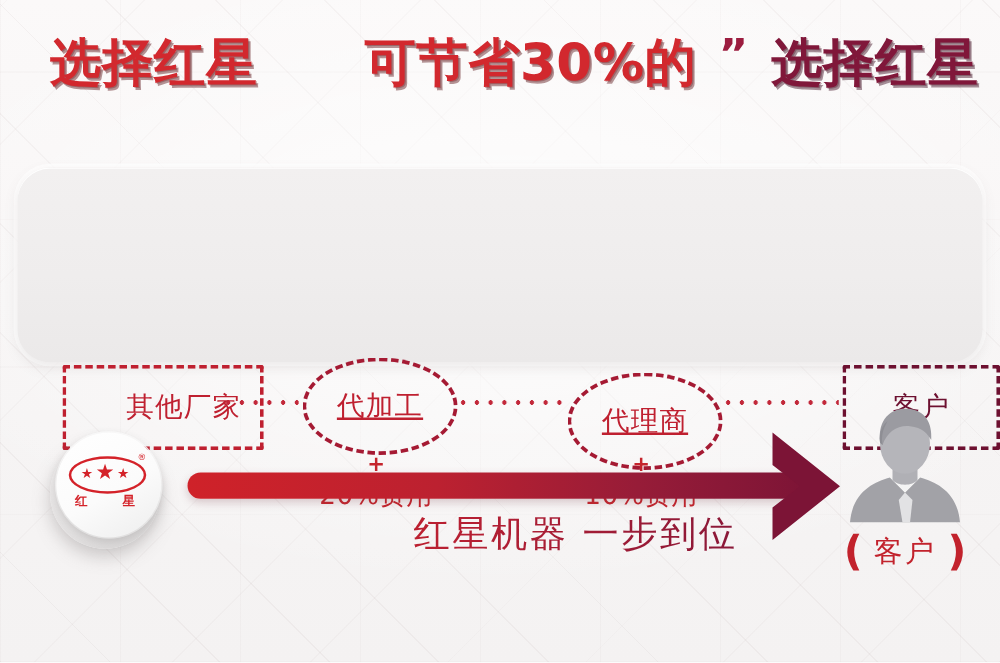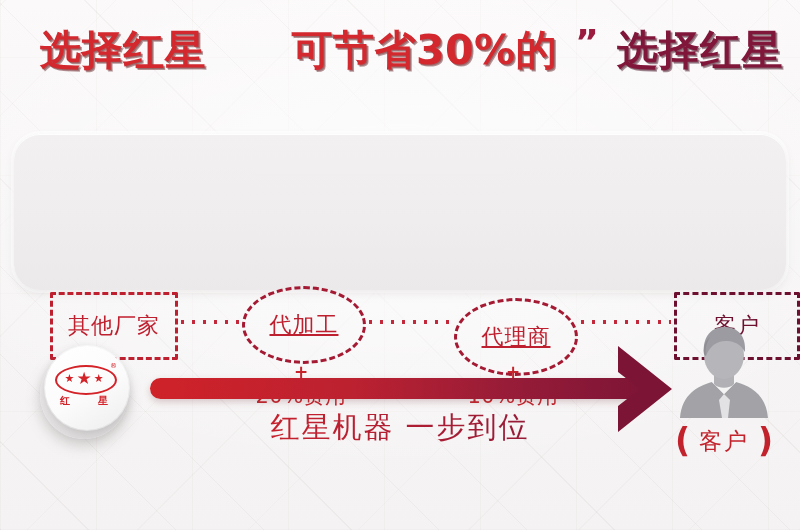--- a/index.html
+++ b/index.html
@@ -100,21 +100,21 @@
     border: 3px dashed #a51a33;
     border-radius: 50% / 50%;
     text-decoration: underline;
   }
   .node-dark {
     border-color: #6d1030;
     color: #6d1030;
   }
 
   
-  #node-factory  { left: 36px;  top: 158px; width: 122px; height: 62px; }
+  #node-factory  { left: 36px;  top: 158px; width: 122px; height: 62px; padding-left: 33px; }
   #node-oem      { left: 228px; top: 152px; width: 118px; height: 72px; }
   #node-agent    { left: 440px; top: 164px; width: 118px; height: 72px; }
   #node-customer { left: 660px; top: 158px; width: 120px; height: 62px; }
 
   .fee {
     position: absolute;
     text-align: center;
     color: #c5242c;
     line-height: 1.25;
   }
@@ -229,21 +229,21 @@
     height: 90px;
   }
   .arrow-head svg { display: block; }
 
   
   .slogan {
     position: absolute;
     left: 210px;
     top: 408px;
     width: 380px;
-    text-align: center;
+    text-align: right;
     font-size: 29px;
     letter-spacing: 2px;
     white-space: nowrap;
     background: linear-gradient(90deg, #cf2229 0%, #b41f33 45%, #8a1838 100%);
     -webkit-background-clip: text;
     background-clip: text;
     color: transparent;
     -webkit-text-fill-color: transparent;
   }
 

